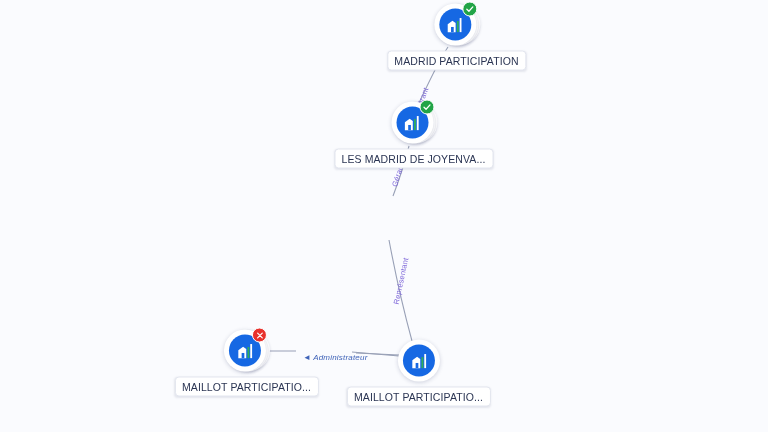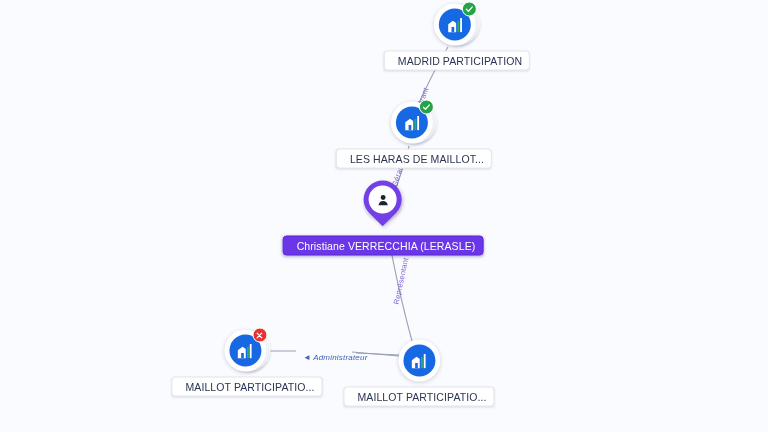--- a/index.html
+++ b/index.html
@@ -115,21 +115,21 @@
     justify-content: center;
   }
   .pin-inner svg { display: block; }
 
   
   .node-label {
     margin-top: 3px;
     background: #ffffff;
     border: 1px solid #e3e6ef;
     border-radius: 4px;
-    padding: 3px 7px 3px 13px;
+    padding: 3px 7px 3px 6px;
     font-size: 10.5px;
     color: #2b3553;
     white-space: nowrap;
     letter-spacing: 0.1px;
     box-shadow: 0 1px 2px rgba(40,50,90,0.10);
     line-height: 12px;
   }
   .node-label.selected {
     background: #6b35e8;
     border: 1px solid #5a2bd0;
@@ -221,36 +221,23 @@
           <rect x="14.6" y="7" width="2.3" height="14" fill="#2fae5a"></rect>
           <rect x="18.1" y="3.2" width="2.3" height="17.8" fill="#ffffff"></rect>
         </svg>
       </div>
       <div class="badge badge-ok">
         <svg width="9" height="9" viewBox="0 0 24 24">
           <path d="M4 12.5 L9.5 18 L20 6.5" fill="none" stroke="#ffffff" stroke-width="3.4" stroke-linecap="round" stroke-linejoin="round"></path>
         </svg>
       </div>
     </div>
-    <div class="node-label">LES HARAS DE MAILLOT...</div>
-  </div>
-
-  <div class="node" style="left:383px; top:218px;">
-    <div class="person-wrap">
-      <div class="person-shadow"></div>
-      <div class="pin"></div>
-      <div class="pin-inner">
-        <svg width="15" height="15" viewBox="0 0 24 24">
-          <circle cx="12" cy="8" r="3.9" fill="#1c2333"></circle>
-          <path d="M4.5 20.5 C5.2 15.6 8.3 13.4 12 13.4 C15.7 13.4 18.8 15.6 19.5 20.5 Z" fill="#1c2333"></path>
-        </svg>
-      </div>
-    </div>
-    <div class="node-label selected">Christiane VERRECCHIA (LERASLE)</div>
-  </div>
+    <div class="node-label">LES MADRID DE JOYENVA...</div>
+  </div>
+
 
   <div class="node" style="left:247px; top:362px;">
     <div class="comp-wrap">
       <div class="comp-stack comp-s3"></div>
       <div class="comp-stack comp-s2"></div>
       <div class="comp-halo"></div>
       <div class="comp-disc">
         <svg width="19" height="19" viewBox="0 0 24 24">
           <path d="M3 21 V11 L9 6.5 L13 9.6 V21 Z" fill="#ffffff"></path>
           <rect x="7.2" y="14.5" width="3.4" height="6.5" fill="#1668e3"></rect>

